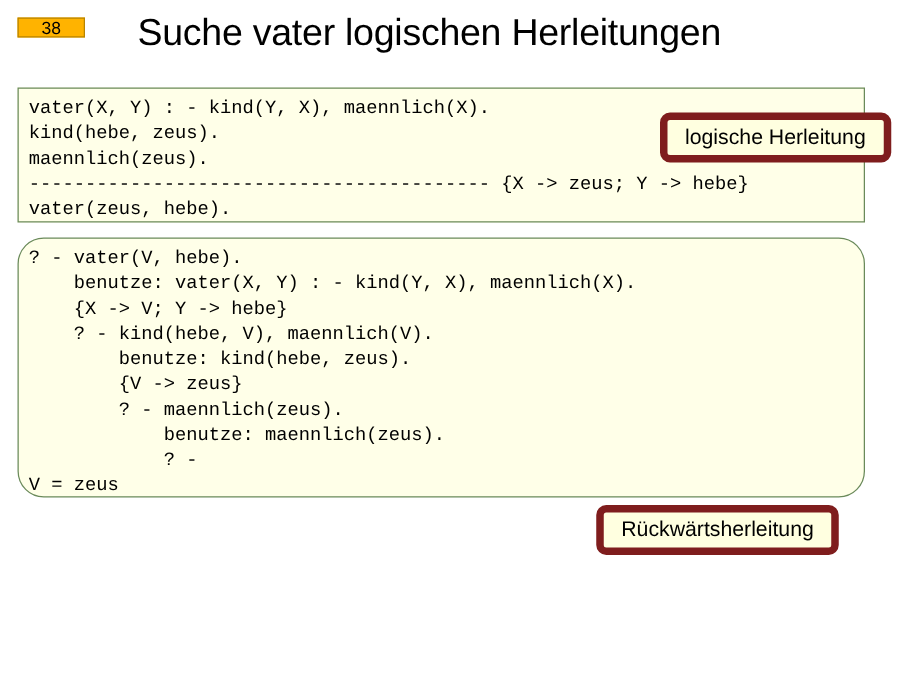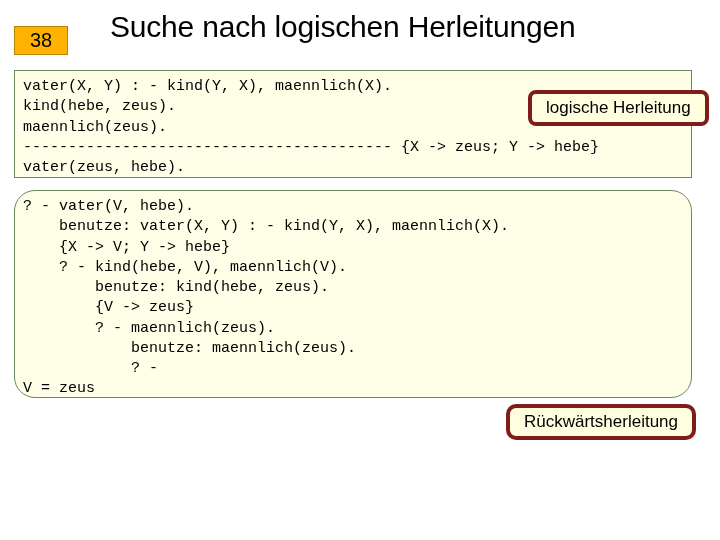--- a/index.html
+++ b/index.html
@@ -21,30 +21,29 @@
   .header {
     position: relative;
     width: 100%;
     height: 60px;
   }
   .slide-number {
     position: absolute;
     left: 14px;
     top: 14px;
     width: 54px;
-    height: 29px;
+    height: 16px;
     background: #ffb300;
     border: 1px solid #b88400;
     display: flex;
     align-items: center;
     justify-content: center;
-    font-size: 20px;
+    font-size: 14px;
     color: #000;
     box-sizing: border-box;
-    margin-top: 12px;
   }
   .title {
     position: absolute;
     left: 110px;
     top: 10px;
     font-size: 30px;
     color: #000;
     letter-spacing: -0.2px;
   }
   .codebox {
@@ -67,46 +66,45 @@
     height: 108px;
   }
   .box2 {
     top: 190px;
     height: 208px;
     border-radius: 21px;
   }
   .float-label {
     position: absolute;
     background: #ffffe0;
-    border: 4px solid #7f1d1d;
+    border: 6px solid #7f1d1d;
     border-radius: 8px;
     padding: 4px 14px;
     font-family: Arial, Helvetica, sans-serif;
     font-size: 17px;
     color: #000;
     white-space: nowrap;
   }
   .label1 {
     left: 528px;
     top: 90px;
   }
   .label2 {
-    left: 506px;
+    left: 477px;
     top: 404px;
-    border-radius: 10px;
   }
 </style>
 </head>
 <body>
 
 <div class="slide">
 
   <div class="header">
     <div class="slide-number">38</div>
-    <div class="title">Suche nach logischen Herleitungen</div>
+    <div class="title">Suche vater logischen Herleitungen</div>
   </div>
 
   <div class="codebox box1">vater(X, Y) : - kind(Y, X), maennlich(X).
 kind(hebe, zeus).
 maennlich(zeus).
 ----------------------------------------- {X -&gt; zeus; Y -&gt; hebe}
 vater(zeus, hebe).</div>
 
   <div class="float-label label1">logische Herleitung</div>
 

